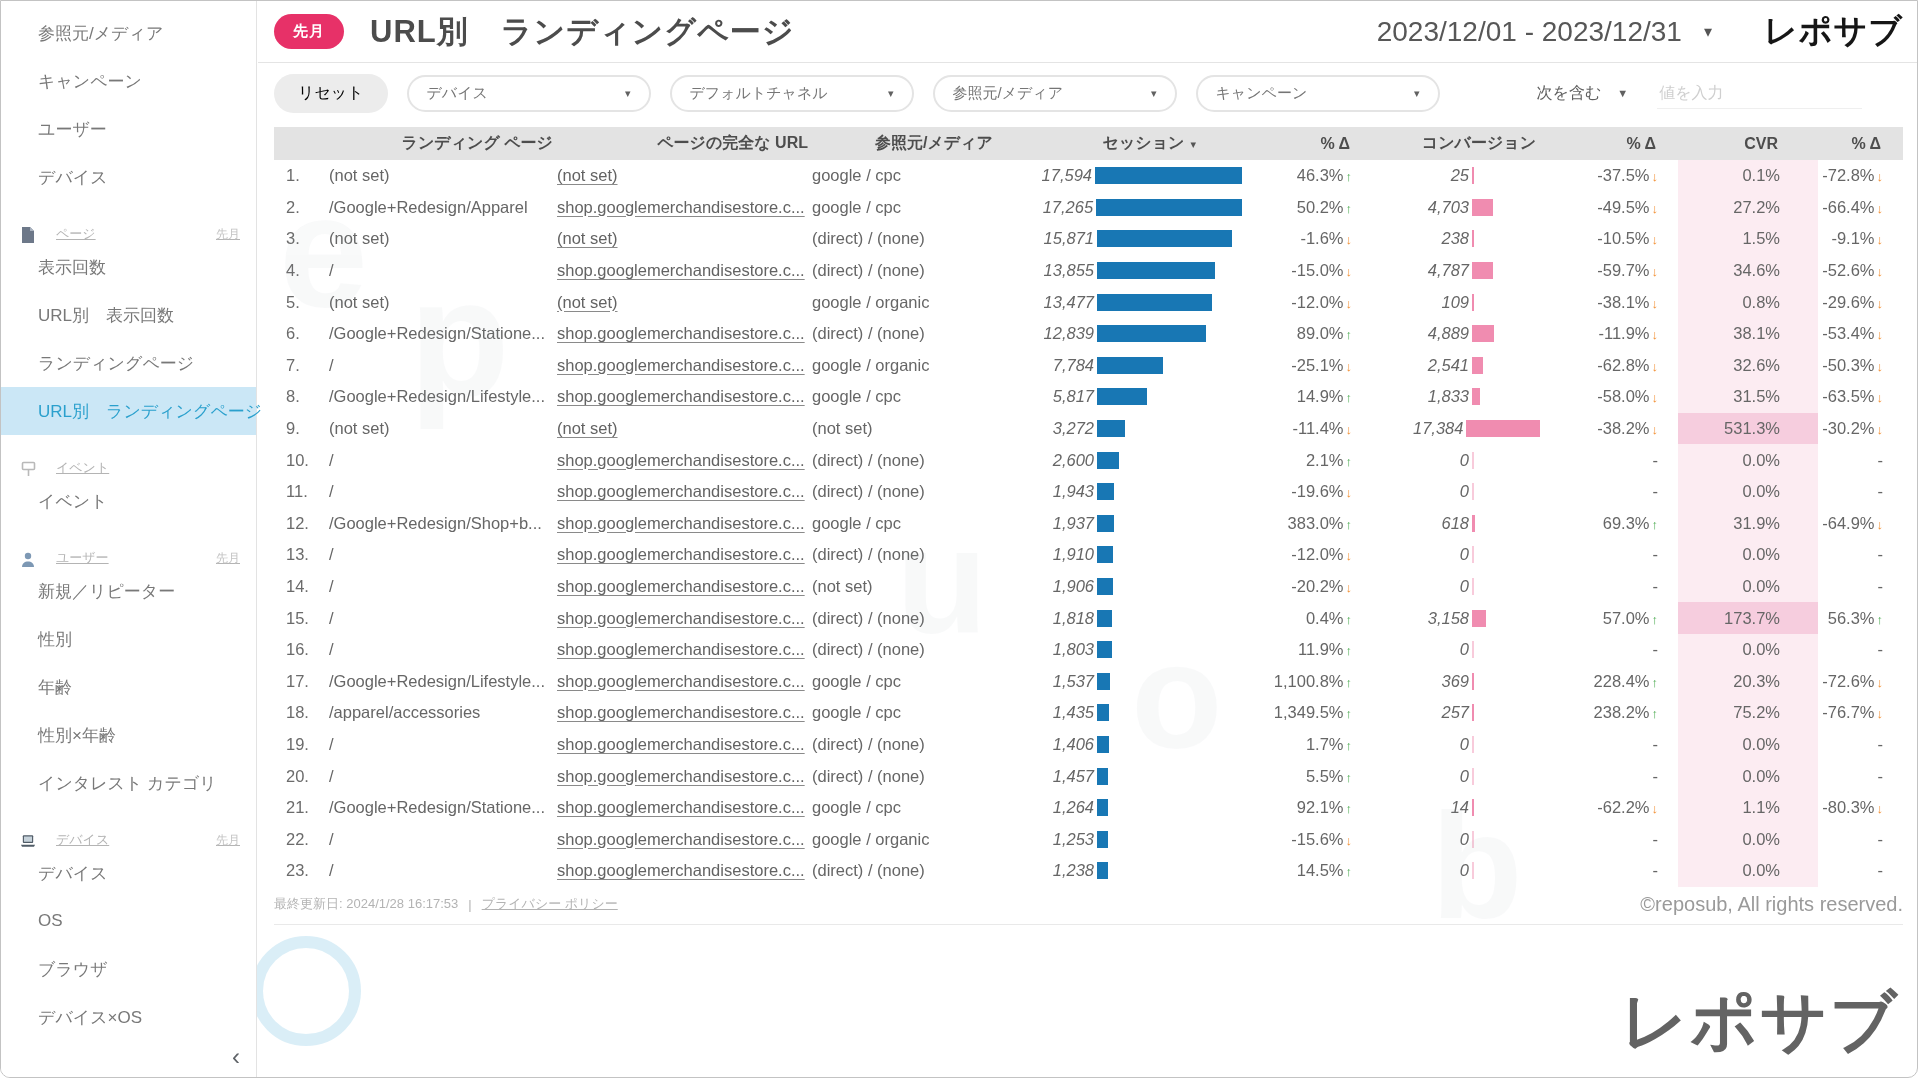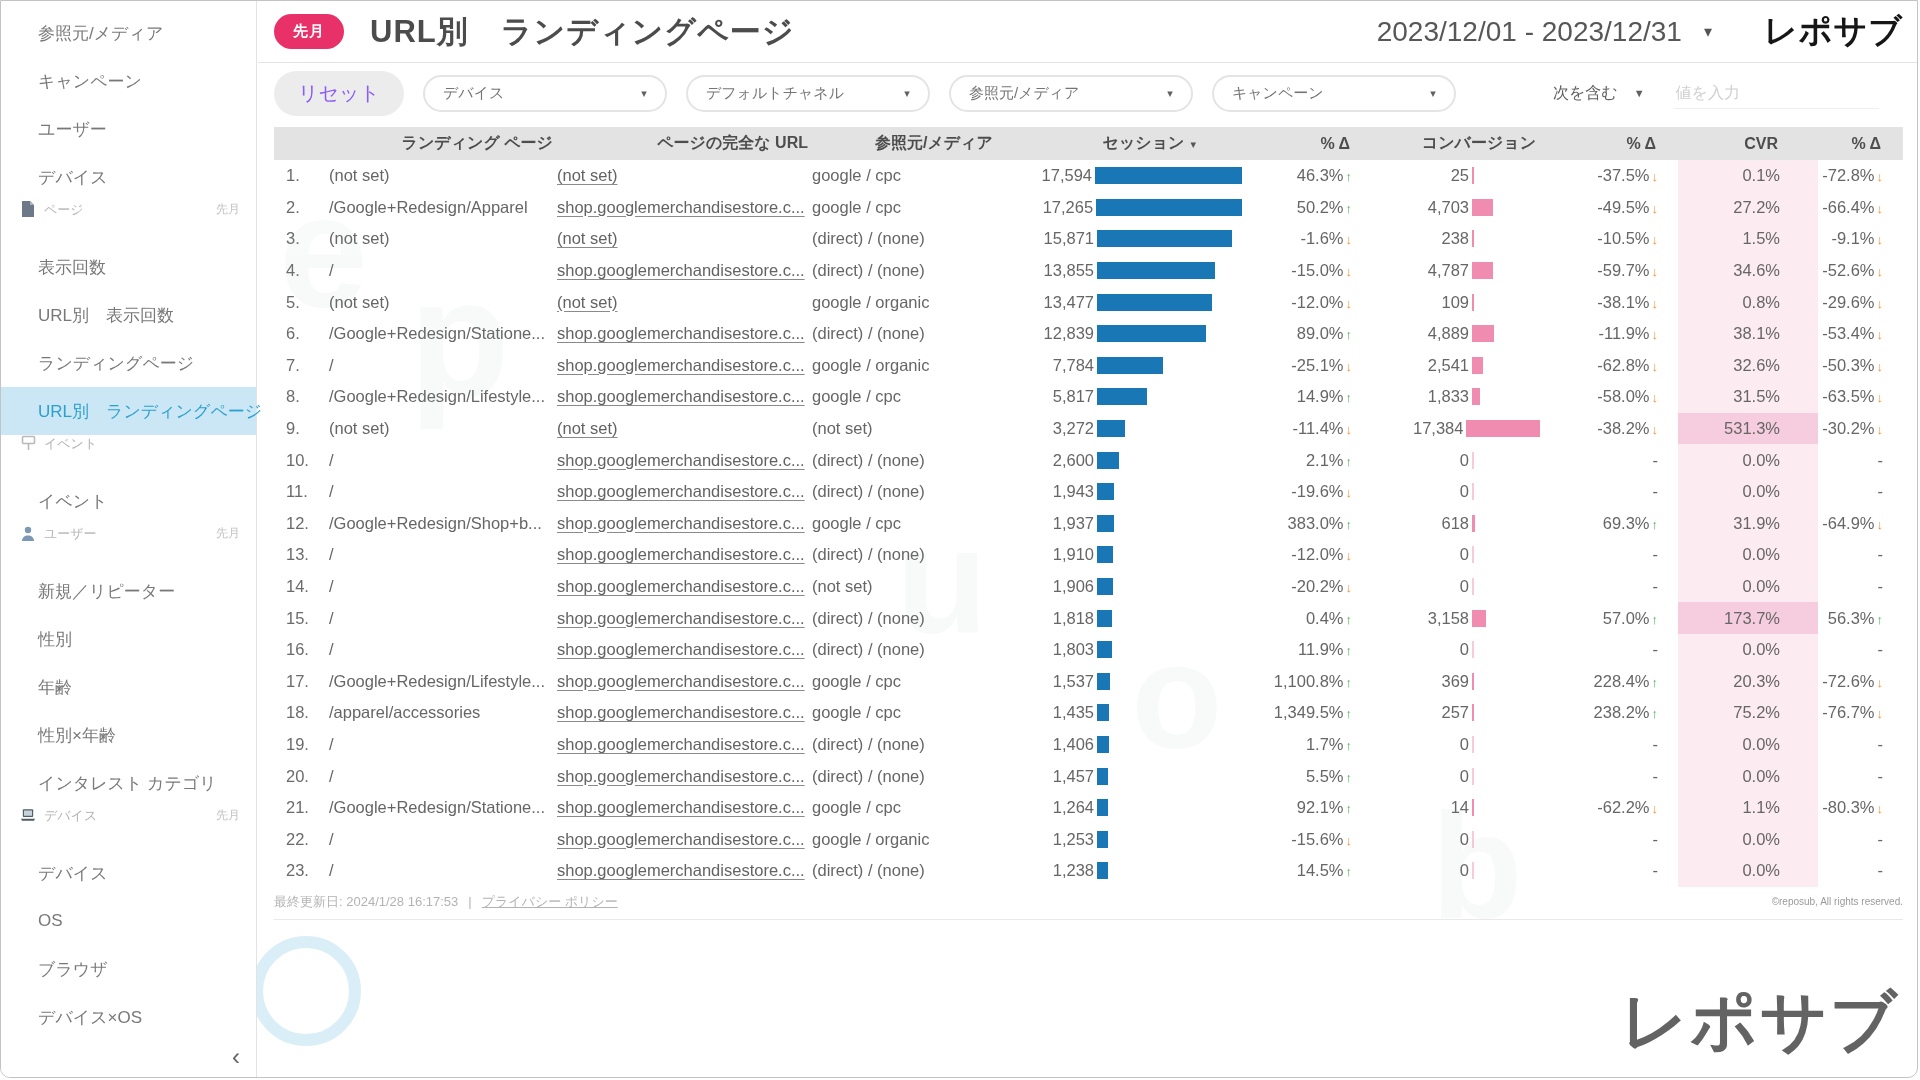--- a/index.html
+++ b/index.html
@@ -3,38 +3,38 @@
 <meta charset="utf-8">
 <style>
   * { margin:0; padding:0; box-sizing:border-box; }
   html,body { width:1920px; height:1080px; background:#fff; font-family:"Liberation Sans","DejaVu Sans",sans-serif; overflow:hidden; }
   .page { position:relative; width:1918px; height:1078px; border:1px solid #c3c3c3; border-radius:0 0 10px 10px; overflow:hidden; background:#fff; }
 
   
   .sidebar { position:absolute; left:0; top:0; width:256px; height:100%; border-right:1px solid #e3e3e3; background:#fff; padding-top:8px; z-index:5; }
   .sb-item { height:48px; display:flex; align-items:center; padding-left:37px; font-size:17px; color:#787878; white-space:nowrap; cursor:pointer; }
   .sb-item.active { background:#cbe7f6; color:#2aa0cd; }
-  .sb-section { height:42px; display:flex; align-items:flex-start; gap:8px; padding:0 16px 0 19px; font-size:13px; color:#b4b4b4; white-space:nowrap; }
+  .sb-section { height:42px; display:flex; align-items:flex-end; gap:20px; padding:0 16px 0 19px; font-size:13px; color:#b4b4b4; white-space:nowrap;text-decoration:underline; }
   .sb-section .grow { flex:1; }
   .sb-section .lm { font-size:12px; color:#c3c3c3; }
   .sb-ico { width:16px; height:16px; display:inline-flex; align-items:center; justify-content:center; }
   .collapse-btn { position:absolute; bottom:8px; right:16px; background:none; border:none; font-size:24px; color:#5f6368; cursor:pointer; line-height:1; }
 
   
   .main { position:absolute; left:257px; top:0; width:1661px; height:100%; }
   .topbar { display:flex; align-items:center; height:62px; padding:0 16px; border-bottom:1px solid #e4e4e4; }
   .badge { background:#e73168; color:#fff; font-size:15px; font-weight:bold; padding:8px 19px; border-radius:999px; letter-spacing:1px; }
   .title { font-size:31px; font-weight:bold; color:#4c4c4c; margin-left:26px; letter-spacing:1px; }
   .spacer { flex:1; }
   .daterange { display:flex; align-items:center; gap:22px; font-size:28px; color:#575757; cursor:pointer; }
   .daterange .caret { font-size:16px; color:#555; }
   .toplogo { font-size:33px; font-weight:800; color:#161616; margin-left:52px; letter-spacing:1px; }
 
   .filterbar { display:flex; align-items:center; height:54px; padding:6px 16px 0 16px; gap:19px; }
-  .reset-btn { background:#ececec; border:none; color:#8b5cf6; font-size:20px; padding:9px 24px; border-radius:999px; cursor:pointer; }
+  .reset-btn { background:#ececec; border:none; color:#000000; font-size:16px; padding:9px 24px; border-radius:999px; cursor:pointer; }
   .pill { width:244px; border:2px solid #e4e4e4; border-radius:999px; padding:7px 18px; display:flex; align-items:center; font-size:15px; color:#757575; cursor:pointer; }
   .pill .grow { flex:1; }
   .pill .caret, .cond .caret { font-size:11px; color:#616161; }
   .cond { display:flex; align-items:center; gap:16px; margin-left:78px; font-size:16px; color:#5f5f5f; cursor:pointer; }
   .value-input { margin-left:10px; width:205px; border:none; border-bottom:1px solid #efefef; font-size:16px; color:#555; padding:6px 2px; outline:none; background:transparent; }
   .value-input::placeholder { color:#cfcfcf; }
 
   
   .tablewrap { margin:10px 16px 0 16px; }
   .trow { display:grid; grid-template-columns:55px 228px 255px 185px 245px 130px 168px 138px 140px 1fr; align-items:center; }
@@ -42,37 +42,37 @@
   .thead > div { padding:0 4px;text-align:right; }
   .h-sess { text-align:center; padding-right:46px !important; }
   .h-sess .sort { font-size:11px; color:#555; margin-left:6px; }
   .h-d, .h-cvr { text-align:right; padding-right:22px !important; }
   .h-conv { text-align:center; padding-left:30px !important; }
   .h-cvr { padding-right:40px !important; }
   .tbody .trow { height:31.6px; font-size:16.5px; color:#666; }
   .c-num { color:#6b6b6b; padding-left:12px; }
   .c-landing, .c-url, .c-source { white-space:nowrap; overflow:hidden; }
   .c-url .link { color:#636363; text-decoration:underline; text-underline-offset:3px; text-decoration-color:#8a8a8a; cursor:pointer; }
-  .c-sess, .c-conv { display:flex; align-items:center; }
+  .c-sess, .c-conv { display:flex; align-items:center;font-style:italic; }
   .c-sess .n, .c-conv .n { width:97px; text-align:right; }
   .sess-bar { height:17px; background:#1877b4; margin-left:3px; }
   .conv-bar { height:17px; background:#f08cb0; margin-left:3px; }
   .conv-bar.zero { opacity:.45; }
   .c-d { text-align:right; padding-right:20px; white-space:nowrap; }
   .c-d .ar { font-weight:bold; font-size:13px; margin-left:2px; }
   .c-d .ar.up { color:#49a94d; }
   .c-d .ar.down { color:#f29136; }
   .c-cvr { background:#fcecf2; height:100%; display:flex; align-items:center; justify-content:flex-end; padding-right:38px; }
   .c-cvr.hl { background:#f6cdde; }
 
   .tfoot { display:flex; align-items:center; margin-top:6px; padding-bottom:8px; border-bottom:1px solid #e9e9e9; }
   .tfoot .left { font-size:13px; color:#b3b3b3; display:flex; gap:10px; align-items:center; }
   .tfoot .left a { color:#b3b3b3; text-decoration:underline; cursor:pointer; }
   .tfoot .grow { flex:1; }
-  .tfoot .right { font-size:10px; color:#9a9a9a; }
+  .tfoot .right { font-size:20px; color:#9a9a9a; }
 
   .bottomlogo { position:absolute; right:18px; bottom:10px; font-size:66px; font-weight:800; color:#636363; letter-spacing:2px; }
 
   
   .wm { position:absolute; color:#8f9aa5; opacity:0.055; font-weight:bold; pointer-events:none; z-index:1; line-height:1; }
   .wm-circle { position:absolute; left:250px; top:935px; width:110px; height:110px; border:12px solid #79c1e4; opacity:.28; border-radius:50%; pointer-events:none; z-index:1; }
 </style>
 </head>
 <body>
 

